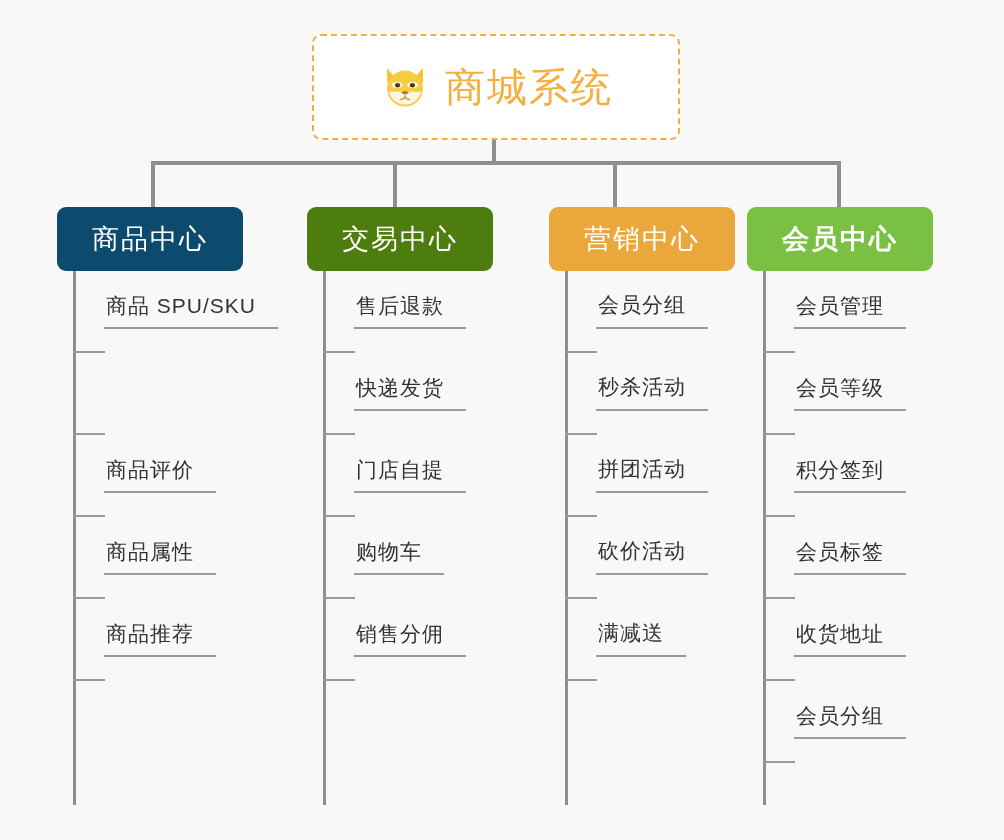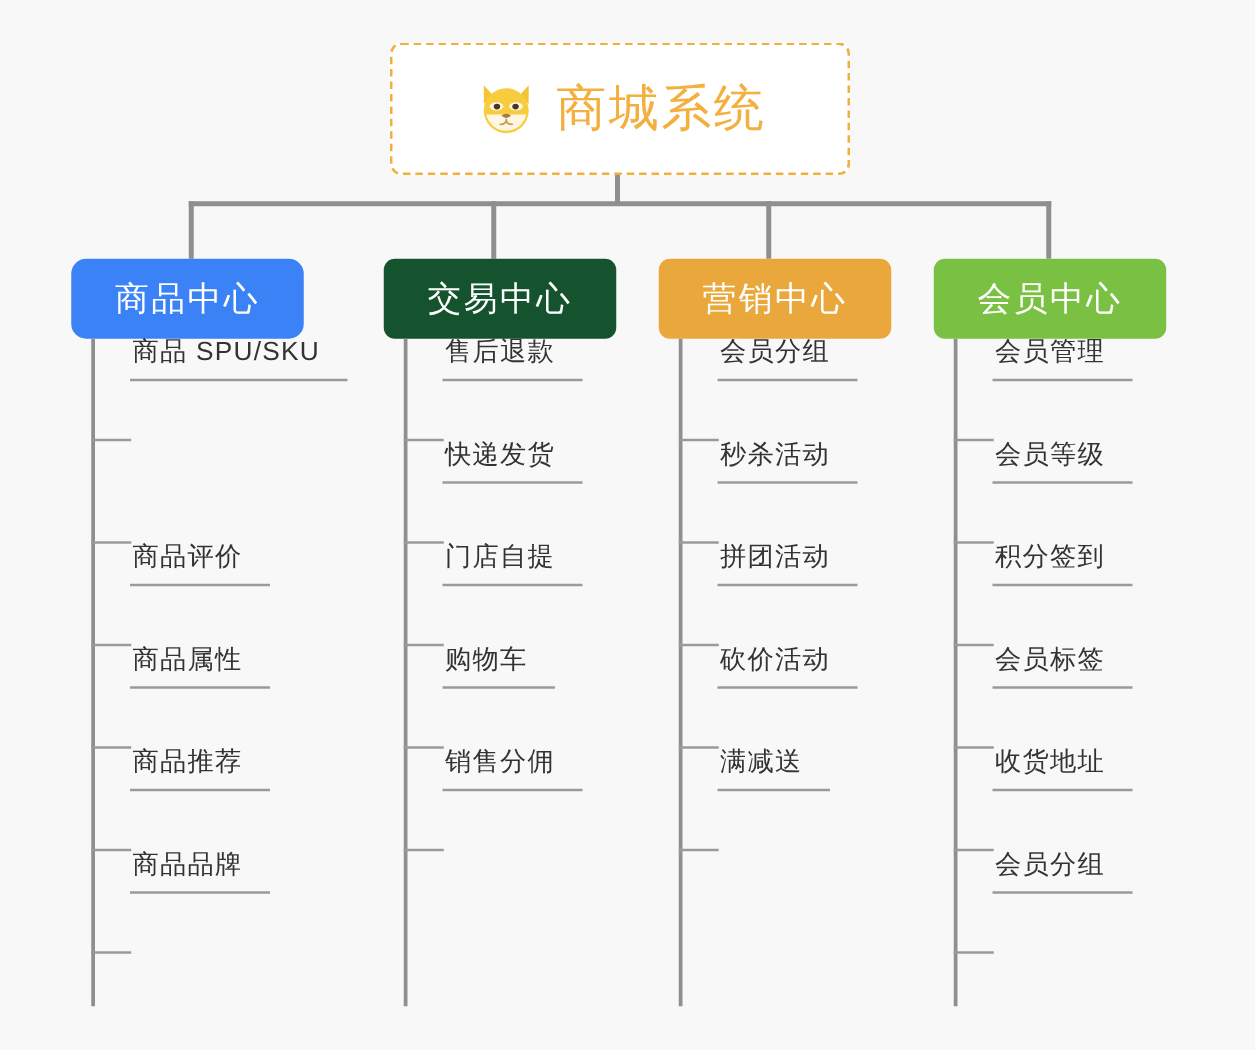--- a/index.html
+++ b/index.html
@@ -89,21 +89,21 @@
 
   .leaf-list {
     position: relative;
     margin-top: 0;
   }
 
   .leaf-item {
     position: relative;
     height: 82px;
     display: flex;
-    align-items: flex-start;
+    align-items: center;
     padding-left: 47px;
   }
 
   .leaf-label {
     position: relative;
     display: inline-block;
     font-size: 21px;
     line-height: 1;
     color: #333333;
     padding-bottom: 11px;
@@ -147,21 +147,21 @@
   </div>
 
   <div class="conn conn-v" style="left:492px; top:140px; height:24px;"></div>
   <div class="conn conn-h" style="left:151px; top:161px; width:690px;"></div>
   <div class="conn conn-v" style="left:151px; top:161px; height:46px;"></div>
   <div class="conn conn-v" style="left:393px; top:161px; height:46px;"></div>
   <div class="conn conn-v" style="left:613px; top:161px; height:46px;"></div>
   <div class="conn conn-v" style="left:837px; top:161px; height:46px;"></div>
 
   <div class="column" style="left:57px; width:186px;">
-    <div class="col-header" style="background:#3b82f6;border-radius:12px;">
+    <div class="col-header" style="background:#0c4a6e;">
       <span>商品中心</span>
     </div>
     <div class="col-trunk" style="height:534px;"></div>
     <div class="leaf-list">
       <div class="leaf-item">
         <span class="leaf-stub"></span>
         <span class="leaf-label">商品 SPU/SKU</span>
       </div>
       <div class="leaf-item">
         <span class="leaf-stub"></span>
@@ -171,29 +171,25 @@
         <span class="leaf-label">商品评价</span>
       </div>
       <div class="leaf-item">
         <span class="leaf-stub"></span>
         <span class="leaf-label">商品属性</span>
       </div>
       <div class="leaf-item">
         <span class="leaf-stub"></span>
         <span class="leaf-label">商品推荐</span>
       </div>
-      <div class="leaf-item">
-        <span class="leaf-stub"></span>
-        <span class="leaf-label">商品品牌</span>
-      </div>
     </div>
   </div>
 
   <div class="column" style="left:307px; width:186px;">
-    <div class="col-header" style="background:#14532d;">
+    <div class="col-header" style="background:#4d7c0f;">
       <span>交易中心</span>
     </div>
     <div class="col-trunk" style="height:534px;"></div>
     <div class="leaf-list">
       <div class="leaf-item">
         <span class="leaf-stub"></span>
         <span class="leaf-label">售后退款</span>
       </div>
       <div class="leaf-item">
         <span class="leaf-stub"></span>
@@ -207,21 +203,21 @@
         <span class="leaf-stub"></span>
         <span class="leaf-label">购物车</span>
       </div>
       <div class="leaf-item">
         <span class="leaf-stub"></span>
         <span class="leaf-label">销售分佣</span>
       </div>
     </div>
   </div>
 
-  <div class="column" style="left:527px; width:186px;font-family:Liberation Serif, serif;">
+  <div class="column" style="left:549px; width:186px;font-family:Liberation Serif, serif;">
     <div class="col-header" style="background:#eaa83c;">
       <span>营销中心</span>
     </div>
     <div class="col-trunk" style="height:534px;"></div>
     <div class="leaf-list">
       <div class="leaf-item">
         <span class="leaf-stub"></span>
         <span class="leaf-label">会员分组</span>
       </div>
       <div class="leaf-item">
@@ -237,21 +233,21 @@
         <span class="leaf-label">砍价活动</span>
       </div>
       <div class="leaf-item">
         <span class="leaf-stub"></span>
         <span class="leaf-label">满减送</span>
       </div>
     </div>
   </div>
 
   <div class="column" style="left:747px; width:186px;">
-    <div class="col-header" style="background:#7ac143;">
+    <div class="col-header" style="background:#7ac143;font-weight:bold;">
       <span>会员中心</span>
     </div>
     <div class="col-trunk" style="height:534px;"></div>
     <div class="leaf-list">
       <div class="leaf-item">
         <span class="leaf-stub"></span>
         <span class="leaf-label">会员管理</span>
       </div>
       <div class="leaf-item">
         <span class="leaf-stub"></span>

